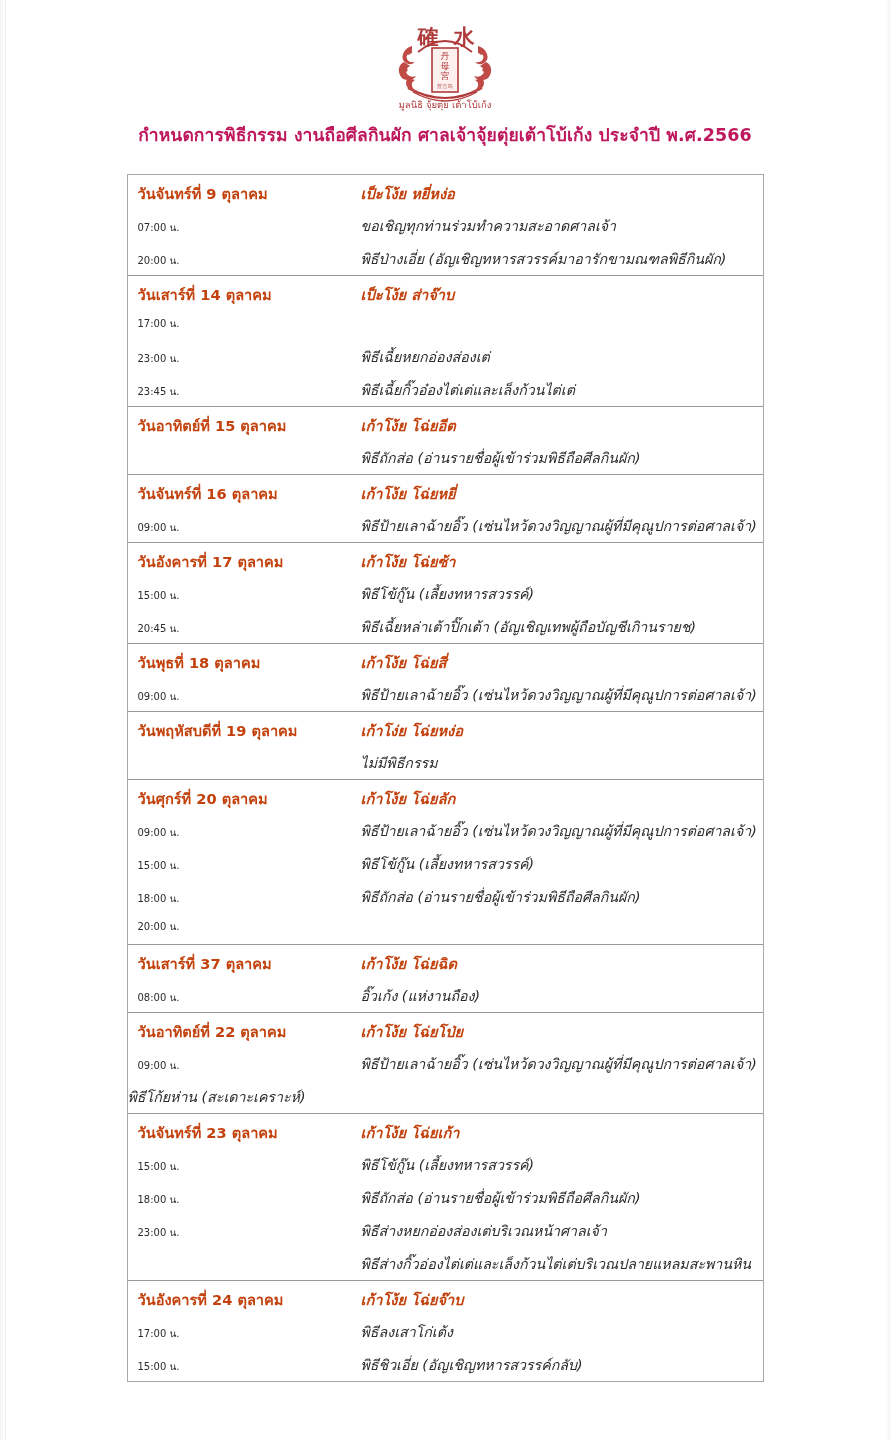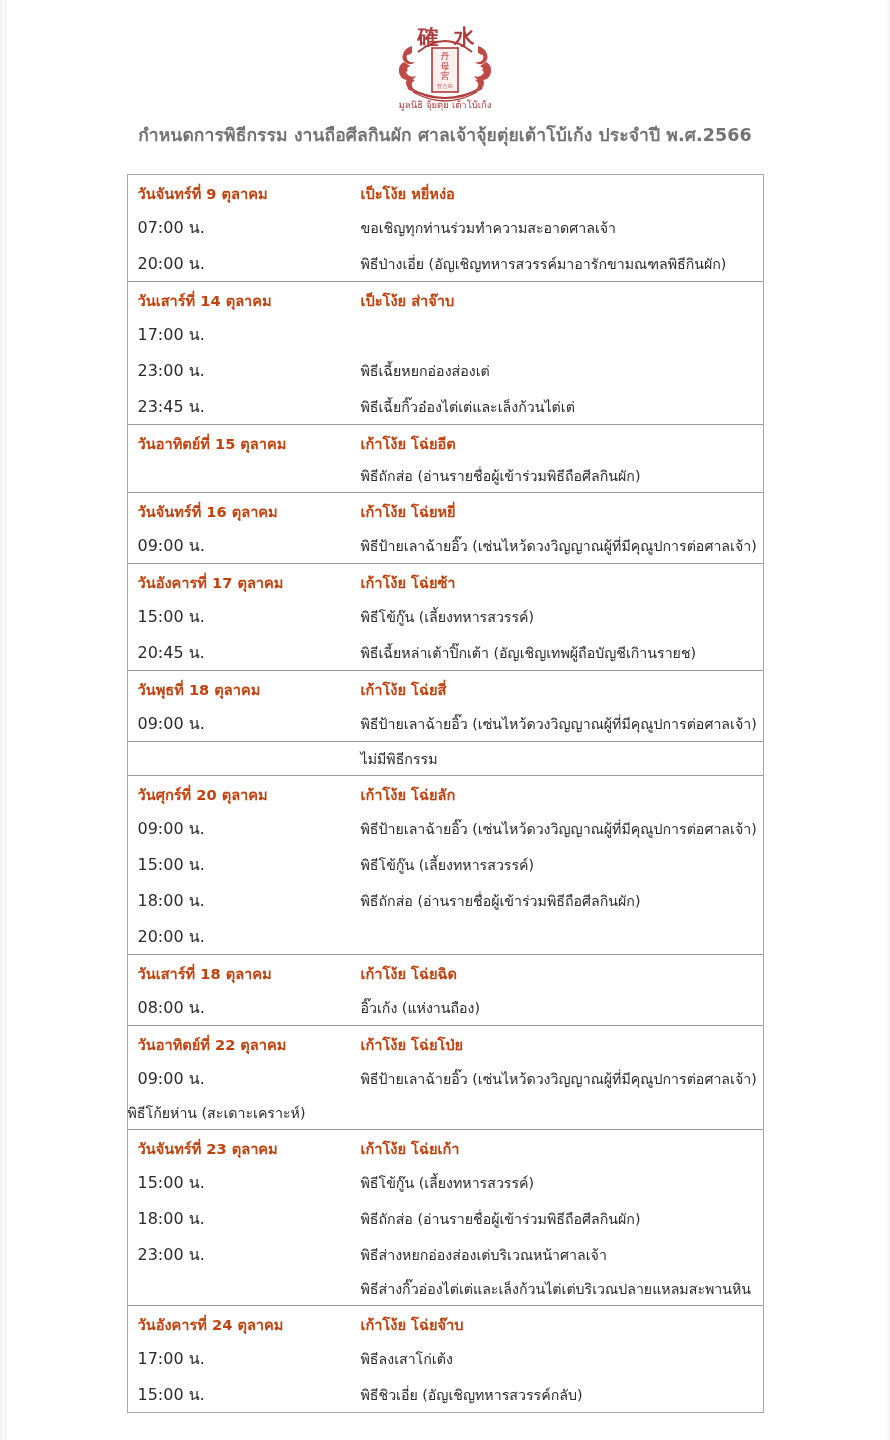--- a/index.html
+++ b/index.html
@@ -51,21 +51,21 @@
     width: 126px;
     height: 96px;
     display: block;
   }
 
   
   .doc-title {
     text-align: center;
     font-size: 17.5px;
     font-weight: bold;
-    color: #737373;
+    color: #be185d;
     letter-spacing: 0.1px;
     margin: 0;
     padding: 6px 40px 0 40px;
     line-height: 1.35;
   }
 
   
   .schedule-wrap {
     margin: 26px auto 0 auto;
     width: 637px;
@@ -84,32 +84,33 @@
     min-height: 30.6px;
   }
   .row.header-row { min-height: 31px; }
 
   .col-left {
     width: 233px;
     flex: 0 0 233px;
     padding-left: 10px;
     padding-top: 6px;
     padding-bottom: 5px;
-    font-size: 16px;
+    font-size: 10px;
     color: #2b2b2b;
     white-space: nowrap;
   }
   .col-right {
     flex: 1 1 auto;
     padding-right: 14px;
     padding-top: 6px;
     padding-bottom: 5px;
     font-size: 14.2px;
     color: #2b2b2b;
     white-space: nowrap;
+    font-style: italic;
   }
   .header-row .col-left,
   .header-row .col-right {
     font-weight: bold;
     color: #c2410c;
     font-size: 14.6px;
     padding-top: 7px;
     padding-bottom: 4px;
   }
   .col-left:empty::after { content: "\00a0"; }
@@ -234,20 +235,24 @@
         <div class="row header-row">
           <div class="col-left">วันพุธที่ 18 ตุลาคม</div>
           <div class="col-right">เก้าโง้ย โฉ่ยสี่</div>
         </div>
         <div class="row">
           <div class="col-left">09:00 น.</div>
           <div class="col-right">พิธีป้ายเลาฉ้ายอิ๊ว (เซ่นไหว้ดวงวิญญาณผู้ที่มีคุณูปการต่อศาลเจ้า)</div>
         </div>
       </div>
       <div class="day-group">
+        <div class="row header-row">
+          <div class="col-left">วันพฤหัสบดีที่ 19 ตุลาคม</div>
+          <div class="col-right">เก้าโง่ย โฉ่ยหง่อ</div>
+        </div>
         <div class="row">
           <div class="col-left"></div>
           <div class="col-right">ไม่มีพิธีกรรม</div>
         </div>
       </div>
       <div class="day-group">
         <div class="row header-row">
           <div class="col-left">วันศุกร์ที่ 20 ตุลาคม</div>
           <div class="col-right">เก้าโง้ย โฉ่ยลัก</div>
         </div>
@@ -262,21 +267,21 @@
         <div class="row">
           <div class="col-left">18:00 น.</div>
           <div class="col-right">พิธีถักส่อ (อ่านรายชื่อผู้เข้าร่วมพิธีถือศีลกินผัก)</div>
         </div>
         <div class="row">
           <div class="col-left">20:00 น.</div>
         </div>
       </div>
       <div class="day-group">
         <div class="row header-row">
-          <div class="col-left">วันเสาร์ที่  18 ตุลาคม</div>
+          <div class="col-left">วันเสาร์ที่  37 ตุลาคม</div>
           <div class="col-right">เก้าโง้ย โฉ่ยฉิด</div>
         </div>
         <div class="row">
           <div class="col-left">08:00 น.</div>
           <div class="col-right">อิ๊วเก้ง (แห่งานถือง)</div>
         </div>
       </div>
       <div class="day-group">
         <div class="row header-row">
           <div class="col-left">วันอาทิตย์ที่  22 ตุลาคม</div>

